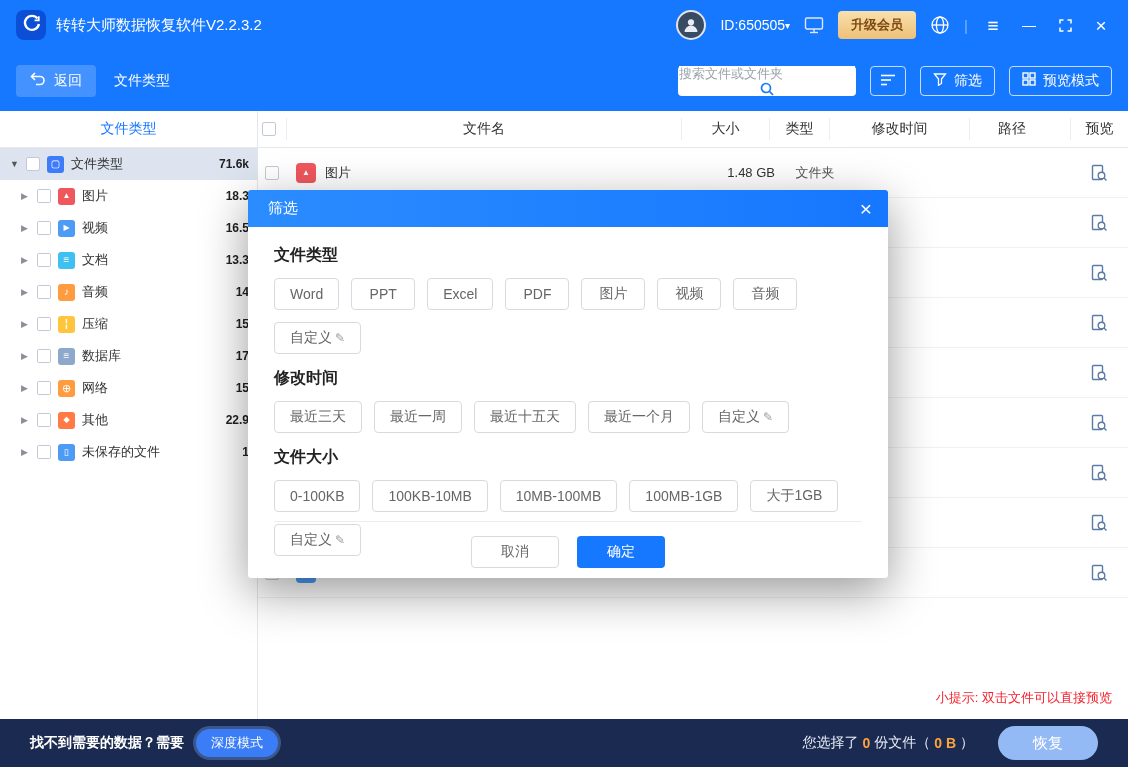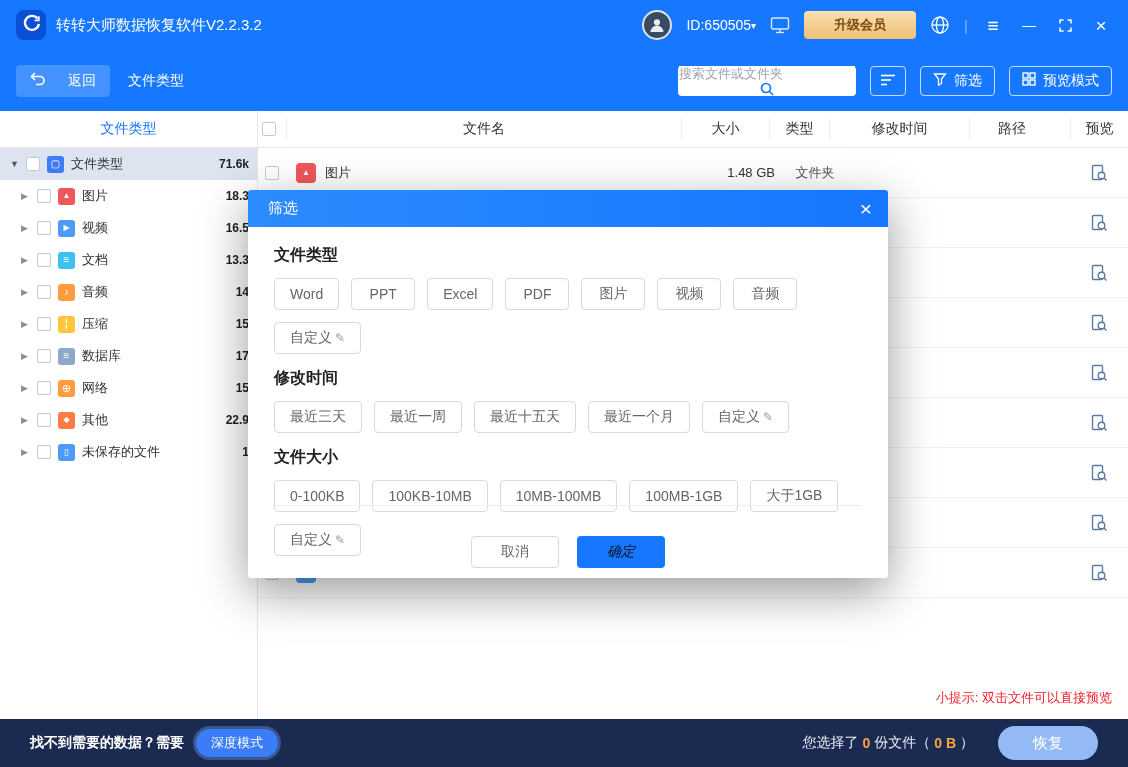--- a/index.html
+++ b/index.html
@@ -13,29 +13,29 @@
   .logo { width:30px; height:30px; border-radius:8px; background:#0b4fd6; display:flex;
           align-items:center; justify-content:center; flex:none; }
   .app-title { font-size:15px; }
   .tb-right { margin-left:auto; display:flex; align-items:center; gap:14px; }
   .avatar { width:30px; height:30px; border-radius:50%; background:#394a63; border:2px solid rgba(255,255,255,.85);
             display:flex; align-items:center; justify-content:center; overflow:hidden; cursor:pointer; }
   .uid { font-size:14px; display:flex; align-items:center; cursor:pointer; }
   .caret { font-size:10px; }
   .icon-btn { display:flex; align-items:center; justify-content:center; cursor:pointer; }
   .upgrade { background:linear-gradient(180deg,#f9e0ad,#eec077); color:#7c4a12; font-size:13px;
-             padding:5px 30px; border-radius:4px; font-weight:bold; cursor:pointer; }
+             padding:5px 13px; border-radius:4px; font-weight:bold; cursor:pointer; }
   .sep { color:rgba(255,255,255,.45); font-size:15px; }
   .win-btn { font-size:19px; width:22px; text-align:center; cursor:pointer; line-height:1; }
 
   
   .toolbar { position:absolute; top:50px; left:0; right:0; height:61px; background:#1677ff;
              display:flex; align-items:center; padding:0 16px; gap:14px; color:#fff; }
   .back-btn { background:rgba(255,255,255,.2); border-radius:4px; padding:7px 14px; display:flex;
-              gap:22px; align-items:center; font-size:14px; cursor:pointer; }
+              gap:8px; align-items:center; font-size:14px; cursor:pointer; }
   .crumb { font-size:14px; margin-left:4px; }
   .tb-spacer { flex:1; }
   .search { background:#fff; border-radius:4px; height:30px; display:flex; align-items:center;
             padding:0 9px; width:178px;flex-direction:column; }
   .search input { border:0; outline:0; flex:1; font-size:13px; color:#333; min-width:0;
                   font-family:"Liberation Sans",sans-serif; }
   .search input::placeholder { color:#9aa3ad; }
   .tool-btn { border:1px solid rgba(255,255,255,.75); border-radius:4px; height:30px; display:flex;
               align-items:center; gap:7px; padding:0 12px; font-size:14px; cursor:pointer; }
   .sort-btn { width:36px; justify-content:center; padding:0; }
@@ -103,25 +103,25 @@
   .modal-body { padding:16px 26px 0; }
   .msec-title { font-size:16px; font-weight:bold; color:#222; margin:14px 0 12px; }
   .msec-title.first { margin-top:2px; }
   .opt-row { display:flex; flex-wrap:wrap; gap:12px; }
   .opt { border:1px solid #d8dadf; border-radius:4px; color:#666; font-size:14px; padding:6px 15px;
          min-width:64px; text-align:center; cursor:pointer; background:#fff; display:flex;
          align-items:center; justify-content:center; gap:3px; }
   .edit-ic { font-size:12px; color:#999; }
   .edit-ic::after { content:"✎"; }
   .modal-footer { position:absolute; left:26px; right:26px; bottom:10px; border-top:1px solid #ebedf0;
-                  padding-top:30px; display:flex; justify-content:center; gap:18px; }
+                  padding-top:14px; display:flex; justify-content:center; gap:18px; }
   .btn { width:88px; height:32px; border-radius:4px; display:flex; align-items:center;
          justify-content:center; font-size:14px; cursor:pointer; }
   .btn-cancel { border:1px solid #d8dadf; color:#666; background:#fff; }
-  .btn-primary { background:#1677ff; color:#0f172a;font-style:italic; }
+  .btn-primary { background:#1677ff; color:#ffffff; }
 
   
   .footer { position:absolute; bottom:0; left:0; right:0; height:48px; background:#1b2a50;
             display:flex; align-items:center; padding:0 30px; gap:12px; }
   .f-left { color:#fff; font-size:14px; font-weight:bold; }
   .deep-btn { background:#3a7df7; color:#fff; font-size:13px; padding:5px 15px; border-radius:15px;
               box-shadow:0 0 0 3px rgba(120,170,255,.35); cursor:pointer; }
   .f-spacer { flex:1; }
   .sel-info { color:#e6ecf7; font-size:14px; display:flex; align-items:center; }
   .hl { color:#ffa43d; font-weight:bold; padding:0 4px; }

